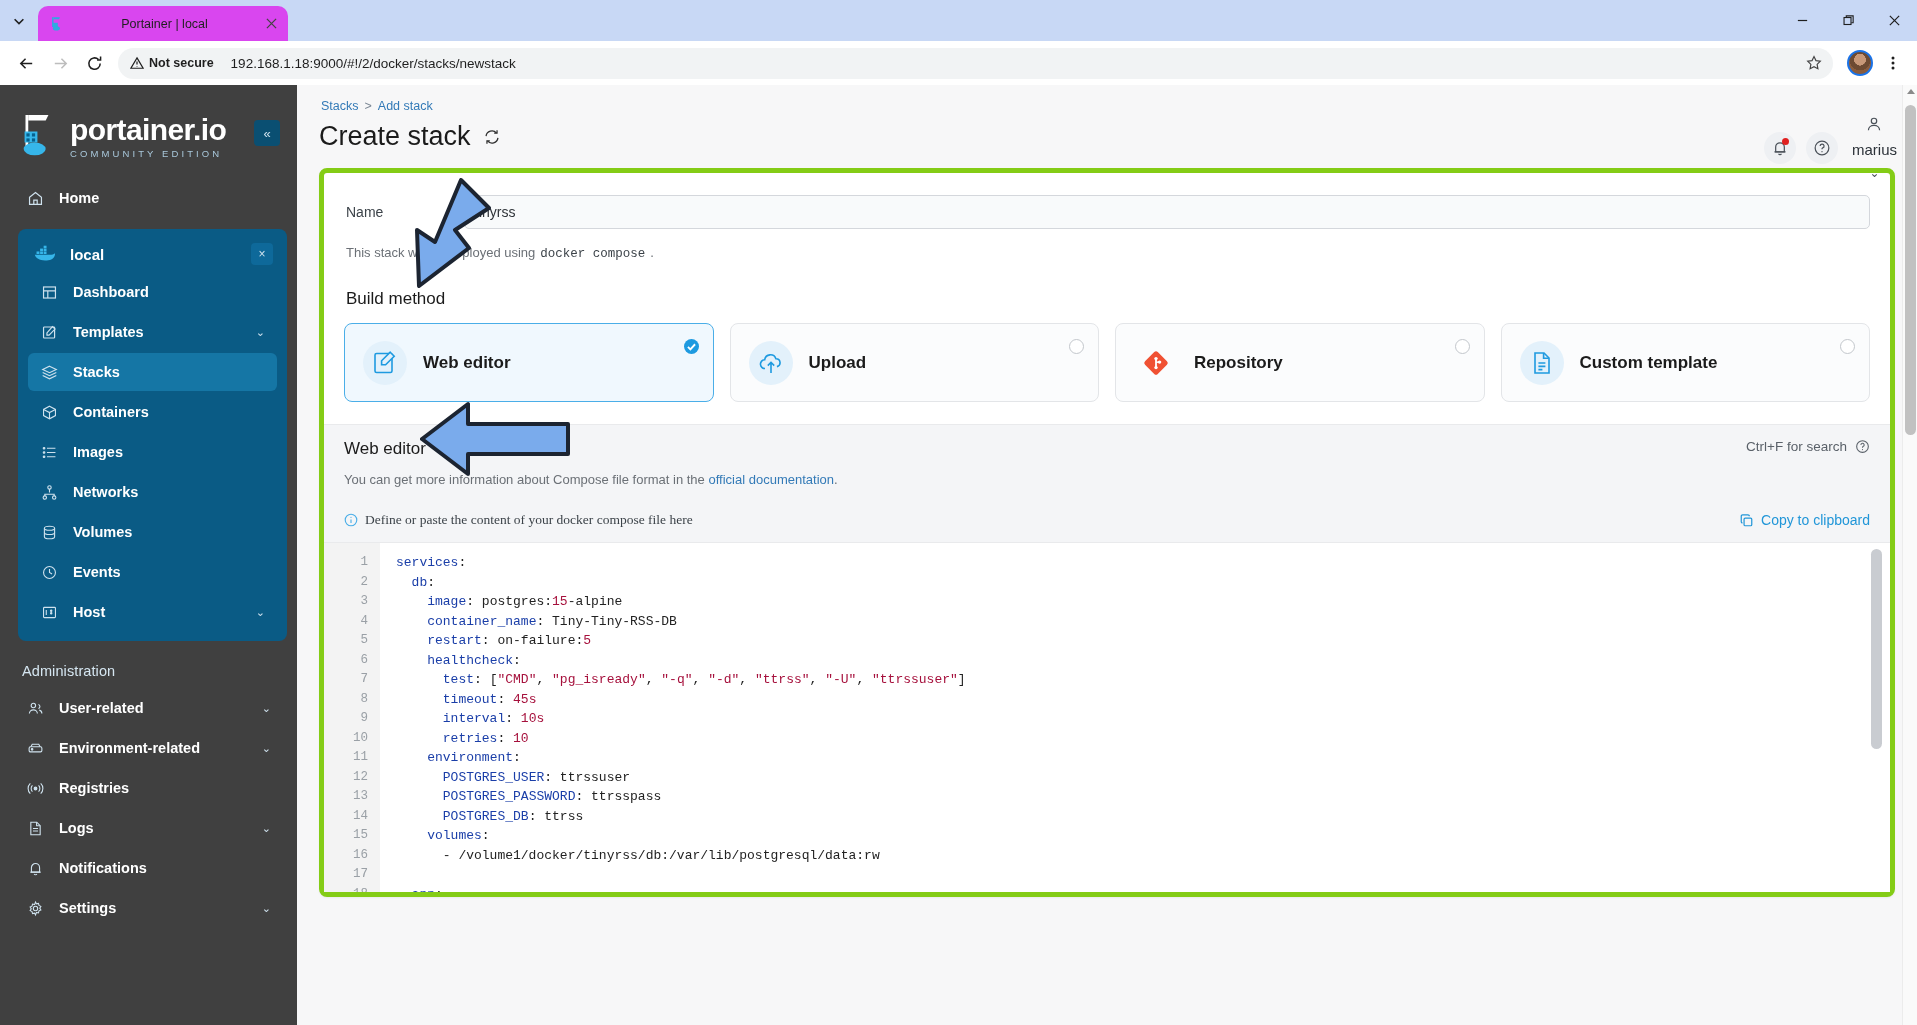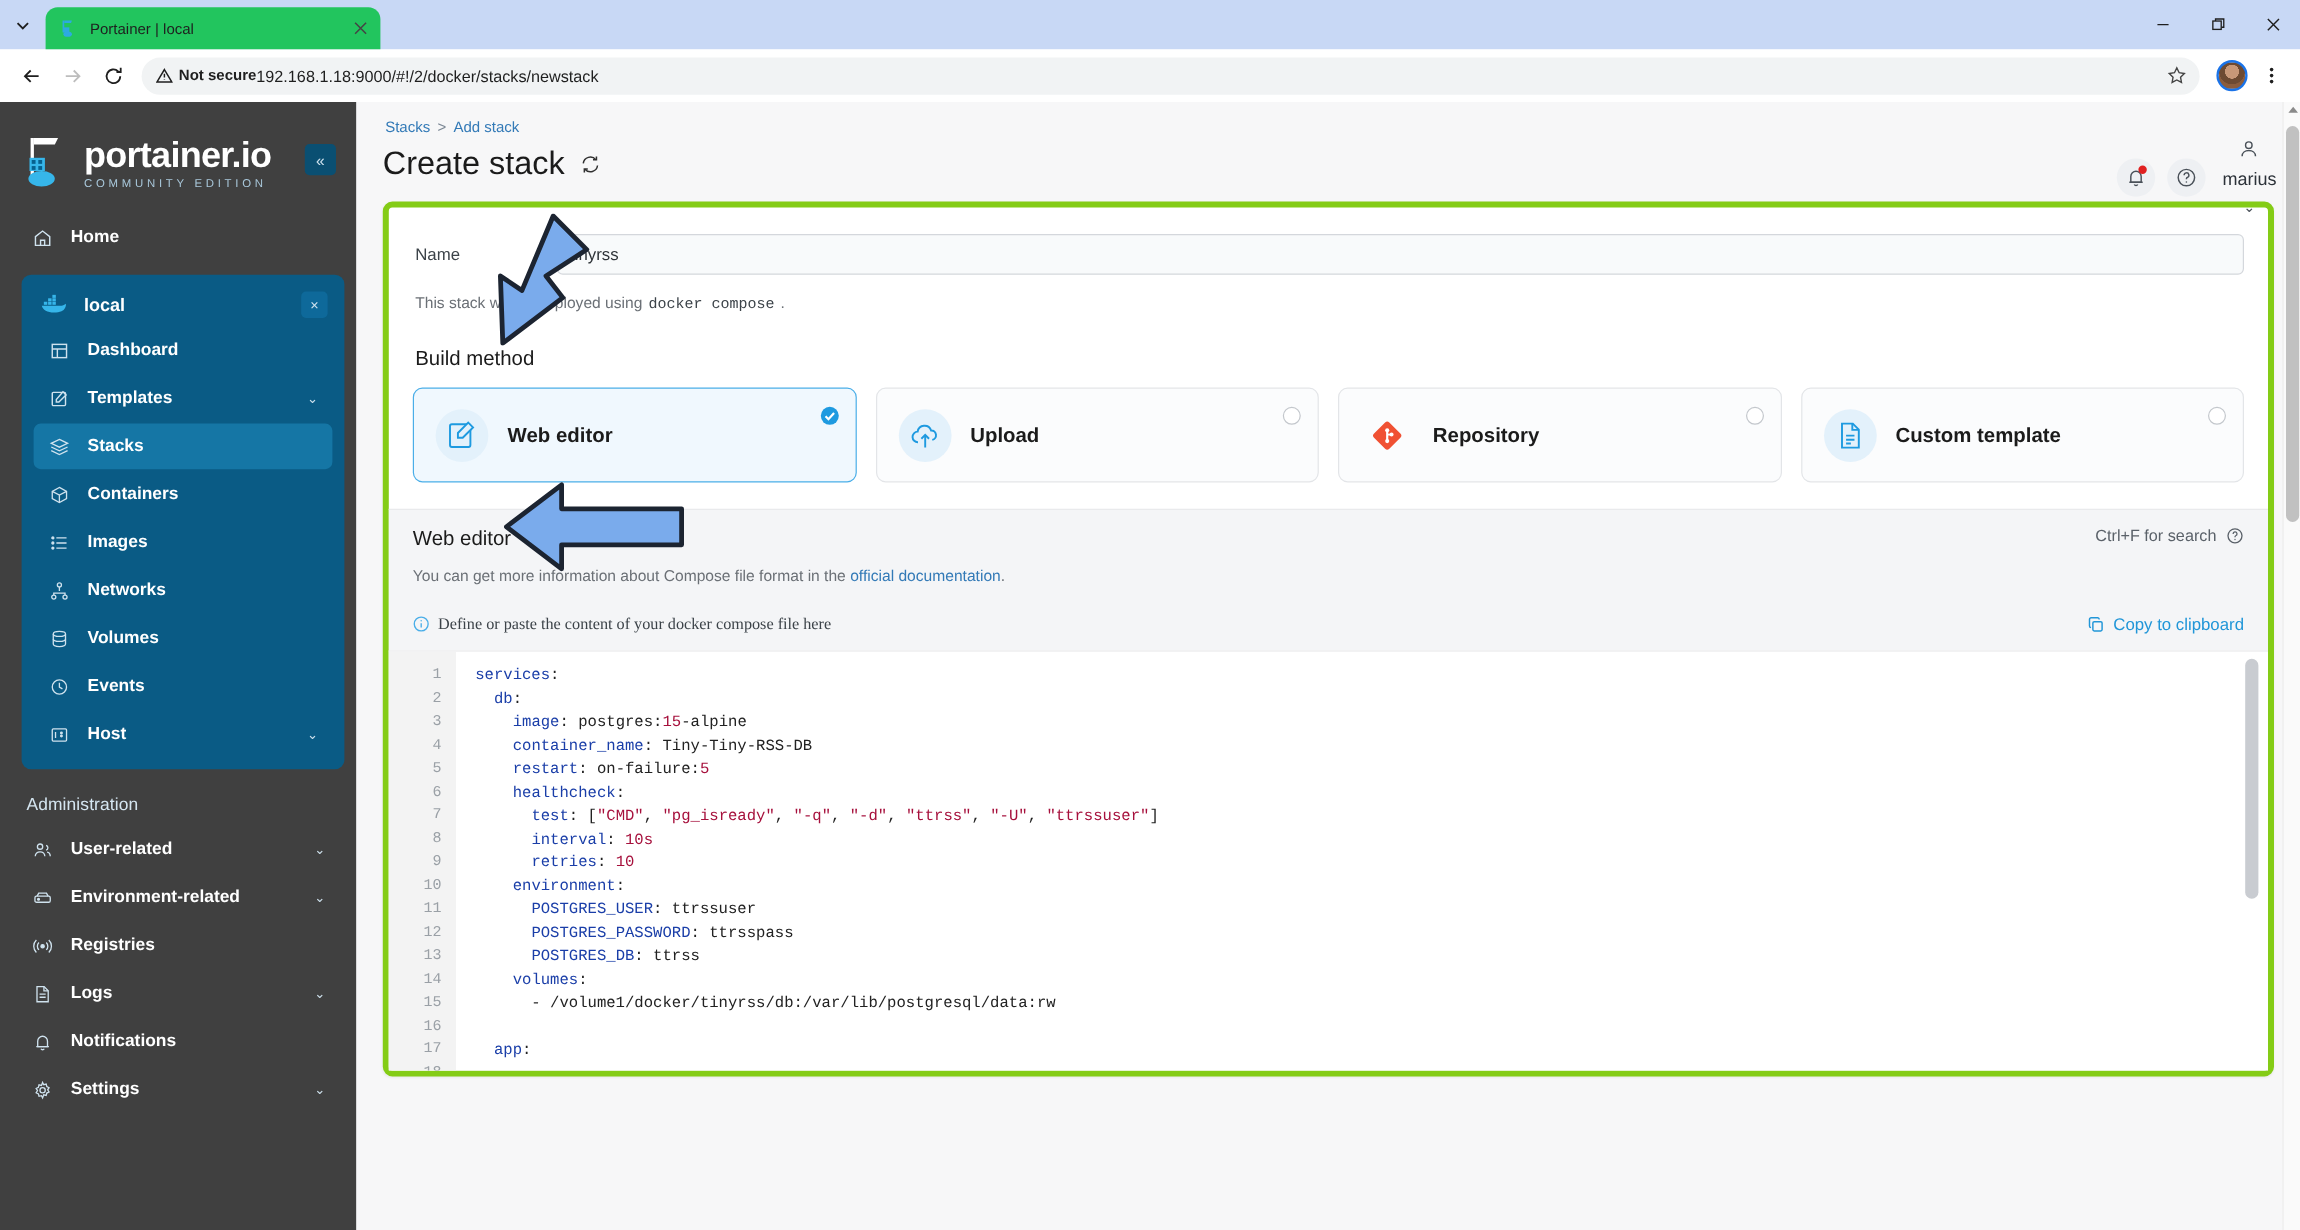--- a/index.html
+++ b/index.html
@@ -24,27 +24,28 @@
   }
   .chev-btn {
     width: 26px; height: 26px; border-radius: 50%;
     display: flex; align-items: center; justify-content: center;
     color: #1f1f1f;
   }
   .chev-btn svg { width: 14px; height: 14px; }
 
   #browser-tab {
     height: 35px;
-    width: 279px;
-    background: #22c55e;
+    width: 250px;
+    background: #d946ef;
     border-radius: 10px 10px 0 0;
     display: flex; align-items: center;
     padding: 0 8px 0 12px;
     gap: 8px;
     position: relative;
+    text-align: center;
   }
   #tab-favicon { width: 17px; height: 17px; flex: 0 0 17px; }
   #tab-title {
     flex: 1;
     font-size: 12.5px;
     color: #1f1f1f;
     white-space: nowrap; overflow: hidden;
   }
   #tab-close { width: 18px; height: 18px; display:flex; align-items:center; justify-content:center; color:#444; }
   #tab-close svg { width: 11px; height: 11px; }
@@ -68,21 +69,21 @@
   .navbtn.disabled { color: #bdbdbd; }
 
   #omnibox {
     flex: 1;
     height: 31px;
     background: #f1f3f4;
     border-radius: 16px;
     margin: 0 8px 0 6px;
     display: flex; align-items: center;
     padding: 0 6px 0 12px;
-    gap: 0;
+    gap: 17px;
   }
   #not-secure {
     display: flex; align-items: center; gap: 5px;
     font-size: 12.5px; font-weight: bold; color: #1f1f1f;
   }
   #not-secure svg { width: 14px; height: 14px; }
   #url-text {
     flex: 1;
     font-size: 13.5px; color: #1f1f1f;
     white-space: nowrap; overflow: hidden;
@@ -907,20 +908,21 @@
                 <div class="ln">18</div>
               </div>
             <div id="code-scroll">
                 <div class="cl"><span class="k">services</span>:</div>
                 <div class="cl">  <span class="k">db</span>:</div>
                 <div class="cl">    <span class="k">image</span>: postgres:<span class="n">15</span>-alpine</div>
                 <div class="cl">    <span class="k">container_name</span>: Tiny-Tiny-RSS-DB</div>
                 <div class="cl">    <span class="k">restart</span>: on-failure:<span class="n">5</span></div>
                 <div class="cl">    <span class="k">healthcheck</span>:</div>
                 <div class="cl">      <span class="k">test</span>: [<span class="s">"CMD"</span>, <span class="s">"pg_isready"</span>, <span class="s">"-q"</span>, <span class="s">"-d"</span>, <span class="s">"ttrss"</span>, <span class="s">"-U"</span>, <span class="s">"ttrssuser"</span>]</div>
+                <div class="cl">      <span class="k">timeout</span>: <span class="n">45s</span></div>
                 <div class="cl">      <span class="k">interval</span>: <span class="n">10s</span></div>
                 <div class="cl">      <span class="k">retries</span>: <span class="n">10</span></div>
                 <div class="cl">    <span class="k">environment</span>:</div>
                 <div class="cl">      <span class="k">POSTGRES_USER</span>: ttrssuser</div>
                 <div class="cl">      <span class="k">POSTGRES_PASSWORD</span>: ttrsspass</div>
                 <div class="cl">      <span class="k">POSTGRES_DB</span>: ttrss</div>
                 <div class="cl">    <span class="k">volumes</span>:</div>
                 <div class="cl">      - /volume1/docker/tinyrss/db:/var/lib/postgresql/data:rw</div>
                 <div class="cl">&nbsp;</div>
                 <div class="cl">  <span class="k">app</span>:</div>

